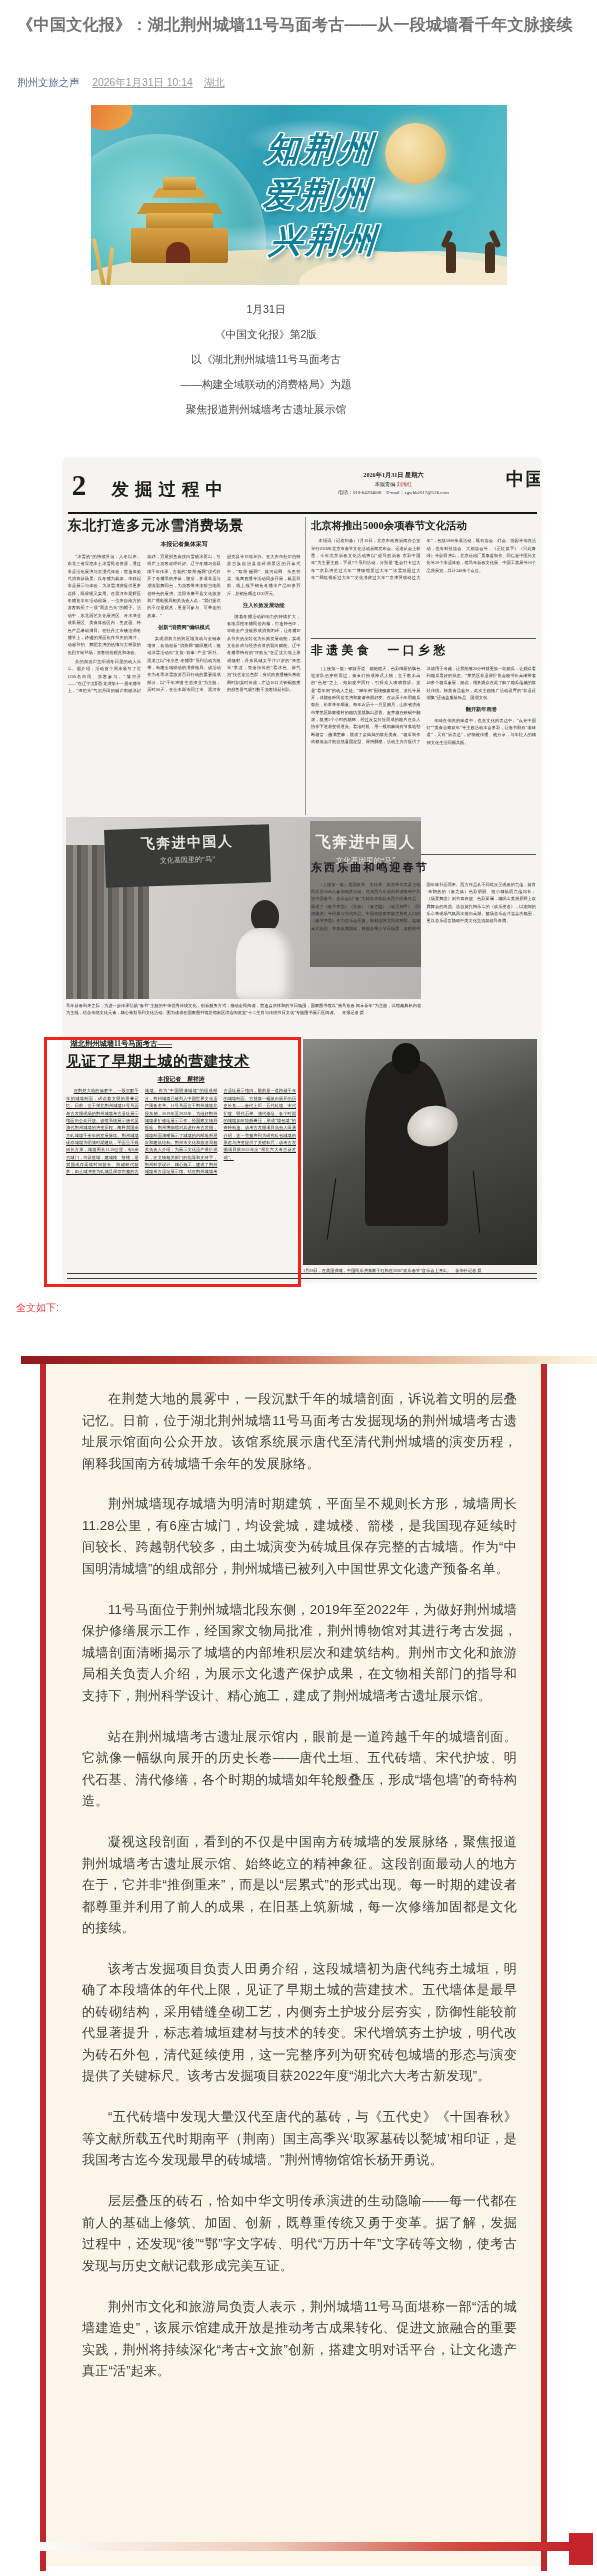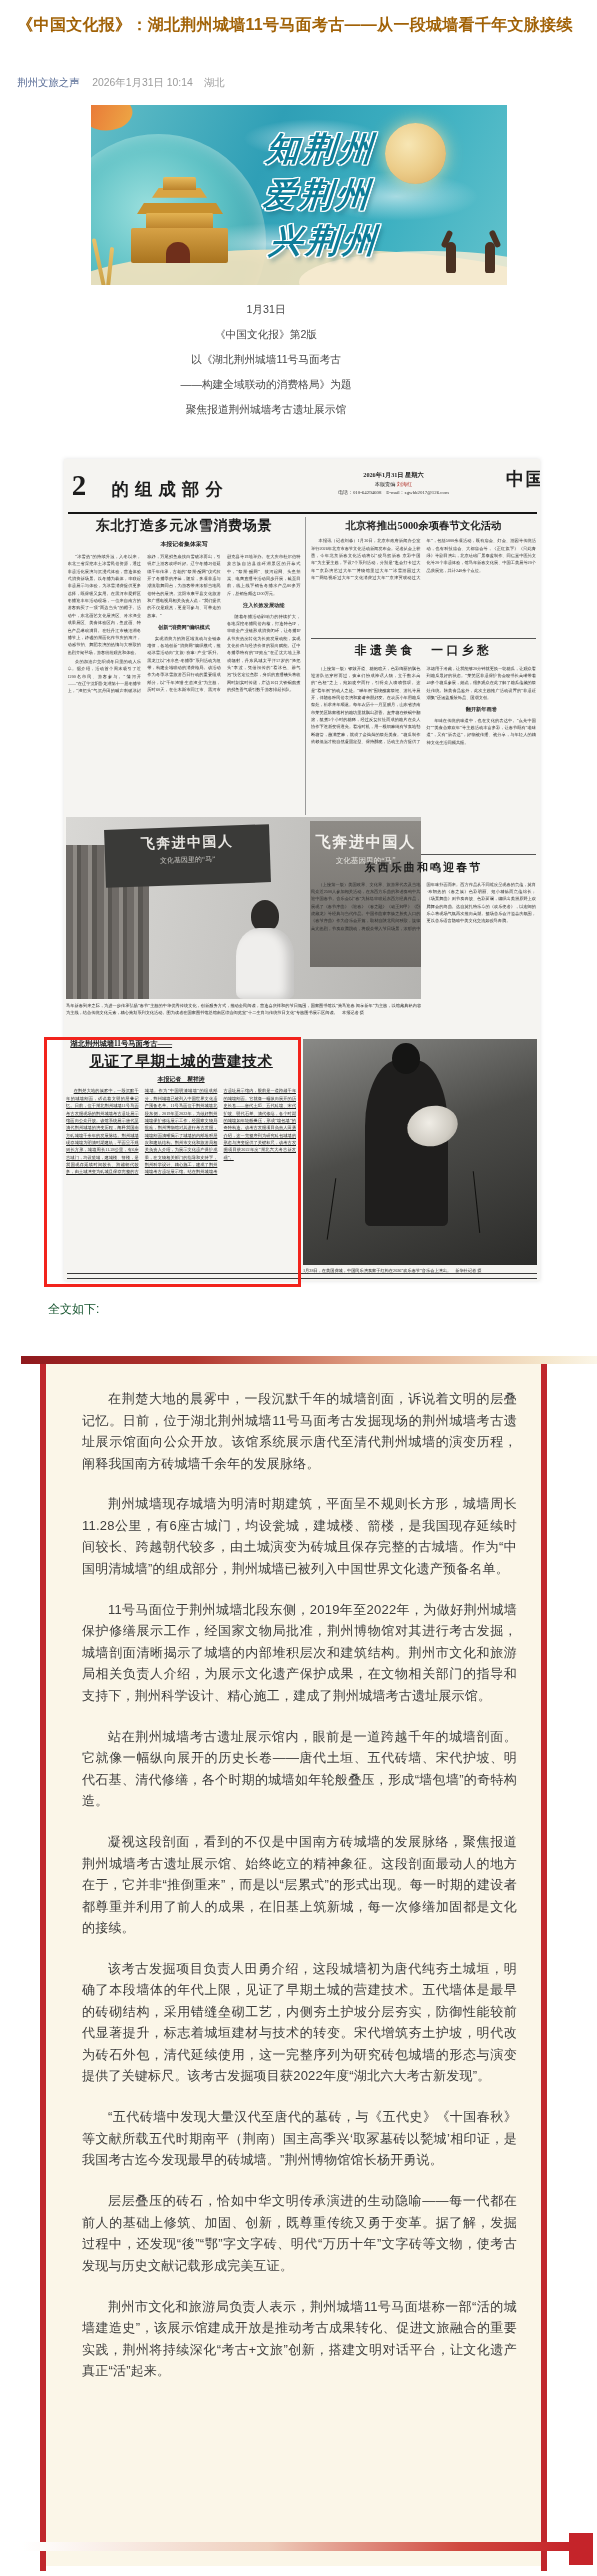--- a/index.html
+++ b/index.html
@@ -1,23 +1,23 @@
 <!DOCTYPE html>
 <html style="font-size:11px"><head>
 <meta charset="utf-8">
 <style>
   html,body{margin:0;padding:0;background:#fff;}
   .page{position:relative;width:598px;height:2576px;background:#fff;overflow:hidden;
         font-family:"Liberation Sans","DejaVu Sans",sans-serif;}
   
   .title{position:absolute;top:11px;left:17.3px;width:563px;margin:0;
-         font-size:16px;font-weight:700;line-height:27px;color:#a16207;letter-spacing:0.3px;}
+         font-size:16px;font-weight:700;line-height:27px;color:#737373;letter-spacing:0.3px;}
   .byline{position:absolute;top:76px;left:17.3px;width:563px;font-size:10.4px;white-space:nowrap;}
   .account{color:#576b95;margin-right:9.7px;cursor:pointer;}
-  .meta{color:#9b9b9b;margin-right:8.3px;}
+  .meta{color:#9b9b9b;margin-right:8.3px;text-decoration:underline;}
   
   .banner{position:absolute;top:105px;left:91px;width:416px;height:180px;overflow:hidden;
           background:linear-gradient(112deg,#63bec7 0%,#2f9fb6 40%,#3db0c1 70%,#62c2cc 100%);}
   .b-planet{position:absolute;left:-40px;top:29px;width:215px;height:215px;border-radius:50%;
             background:radial-gradient(circle at 45% 35%,#9adfdd 0%,#5cc0c4 40%,#2f98a8 78%,#27808f 100%);
             box-shadow:0 0 19.4px rgba(255,255,255,.45) inset;}
   .b-sparkle{position:absolute;border-radius:50%;background:rgba(255,244,200,.8);}
   .b-gatebase{position:absolute;left:40px;top:123px;width:97px;height:35px;
               background:linear-gradient(#d7a246,#a9741f);border-radius:2.1px;}
   .b-gatearch{position:absolute;left:75px;top:137px;width:23.6px;height:21px;background:#6f2f1b;
@@ -65,21 +65,21 @@
   .np-section{position:absolute;left:44px;top:15.3px;font-size:17.3px;font-weight:700;letter-spacing:6.2px;}
   .np-meta{position:absolute;left:236px;top:7px;width:180px;text-align:center;line-height:1.8;}
   .np-dateline{font-size:6.2px;font-weight:700;}
   .np-edline{font-size:5.2px;}
   .np-edname{color:#b03028;}
   .np-contact{font-size:4.9px;color:#333;}
   .np-masthead{position:absolute;right:-5.5px;top:5.5px;width:36px;height:39px;overflow:hidden;
                font-size:18px;font-weight:700;white-space:nowrap;letter-spacing:1.4px;}
   .np-vrule{position:absolute;background:#9a9a9a;width:0.7px;}
   .np-hrule{position:absolute;height:0.7px;background:#555;}
-  .np h3{margin:0;text-align:center;font-weight:700;}
+  .np h3{margin:0;text-align:left;font-weight:700;}
   .np-a1{position:absolute;left:3.5px;top:58px;width:233px;}
   .np-a1 h3{font-size:14px;letter-spacing:0.7px;}
   .np-byline{text-align:center;font-size:5.9px;font-weight:700;margin:4.9px 0 4.2px;}
   .np-cols{column-gap:6.2px;text-align:justify;font-size:4.2px;line-height:1.75;color:#2b2b2b;overflow:hidden;}
   .np-cols p{margin:0 0 2.1px;text-indent:1.8em;}
   .np-cols h4{font-size:5.2px;text-align:center;margin:3.5px 0 2.8px;font-weight:700;}
   .c3{column-count:3;}
   .c2{column-count:2;}
   .np-a1 .np-cols{height:255px;}
   .np-a2{position:absolute;left:247px;top:60px;width:225px;}
@@ -124,21 +124,21 @@
   .mus-drum{position:absolute;left:104px;top:67px;width:51px;height:40px;border-radius:50%;
             background:radial-gradient(circle at 45% 40%,#f0ede6 0%,#cfcbc2 60%,#9a968e 100%);transform:rotate(-14deg);}
   .stand{position:absolute;width:1.4px;height:62px;background:#11110f;}
   .np-cap2{position:absolute;left:239px;top:809px;width:234px;font-size:4.2px;color:#222;text-align:justify;}
   .np-bottom{position:absolute;left:2.8px;right:2.8px;bottom:2.1px;height:3.5px;
              border-top:0.7px solid #3a3a3a;border-bottom:1.4px solid #3a3a3a;}
   
   .redbox{position:absolute;left:44px;top:1037px;width:251px;height:244px;
           border:3.5px solid #f2231c;z-index:6;}
   
-  .ft-label{position:absolute;top:1301px;left:16px;font-size:12px;color:#14532d;margin-left:32px;}
+  .ft-label{position:absolute;top:1301px;left:16px;font-size:10px;color:#ef4444;}
   .ft{position:absolute;top:1356px;left:0;width:598px;height:1218px;}
   .ft-beige{position:absolute;left:45px;top:1.4px;width:496px;height:1209px;background:#fbf6e8;}
   .ft-barL{position:absolute;left:40px;top:0;width:5.5px;height:1215px;background:#c0272c;}
   .ft-barR{position:absolute;left:541px;top:0;width:5.5px;height:1215px;background:#c0272c;}
   .ft-topstrip{position:absolute;left:21px;top:0;width:577px;height:8.3px;
                background:linear-gradient(to right,#8f191d 0%,#b2372f 30%,#dfa184 60%,#f4e4c8 90%,#fbf6e8 100%);}
   .ft-botstrip{position:absolute;left:22px;top:1186px;width:548px;height:9px;
                background:linear-gradient(to right,#ffffff 0%,#eecdbb 45%,#d0493f 80%,#c5242a 100%);}
   .ft-botsq{position:absolute;left:569px;top:1177px;width:23.6px;height:32px;background:#c5242a;}
   .ft-text{position:absolute;left:82px;top:32px;width:435px;font-size:13px;line-height:21.5px;
@@ -196,21 +196,21 @@
     <div>1月31日</div>
     <div>《中国文化报》第2版</div>
     <div>以《湖北荆州城墙11号马面考古</div>
     <div>——构建全域联动的消费格局》为题</div>
     <div>聚焦报道荆州城墙考古遗址展示馆</div>
   </div>
 
   <div class="np">
     <div class="np-header">
       <div class="np-pageno">2</div>
-      <div class="np-section">的组成部分</div>
+      <div class="np-section">发掘过程中</div>
       <div class="np-meta">
         <div class="np-dateline">2026年1月31日 星期六</div>
         <div class="np-edline">
           <span>本版责编</span>
           <span class="np-edname">刘海红</span>
         </div>
         <div class="np-contact">电话：010-64294608　E-mail：zgwhb2017@126.com</div>
       </div>
       <div class="np-masthead">中国文化报</div>
     </div>

